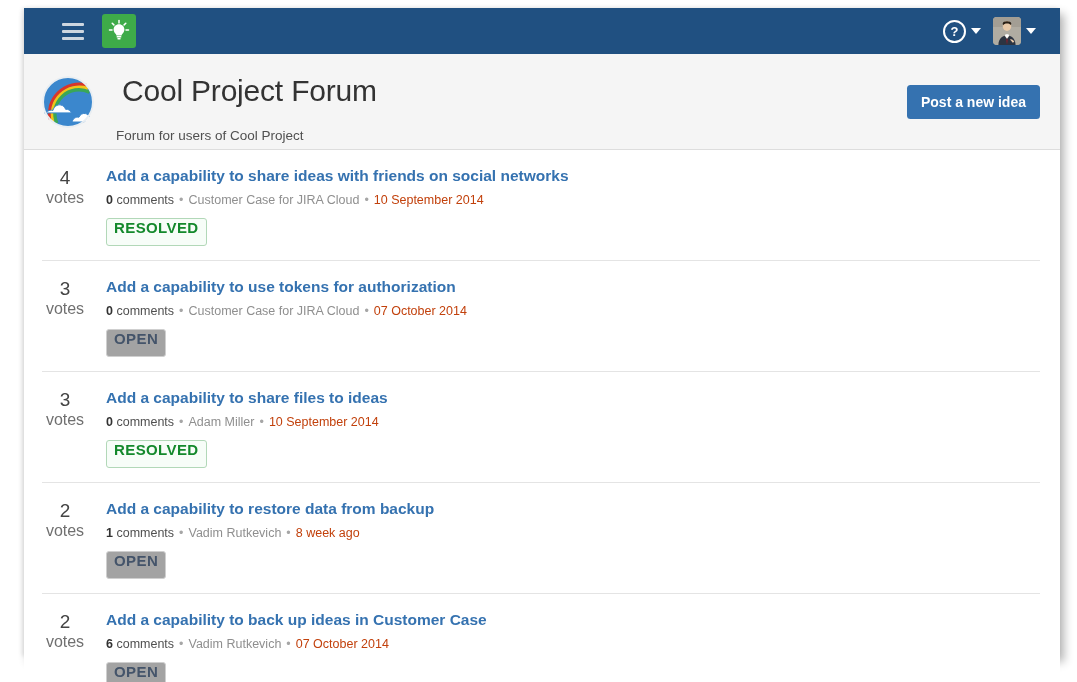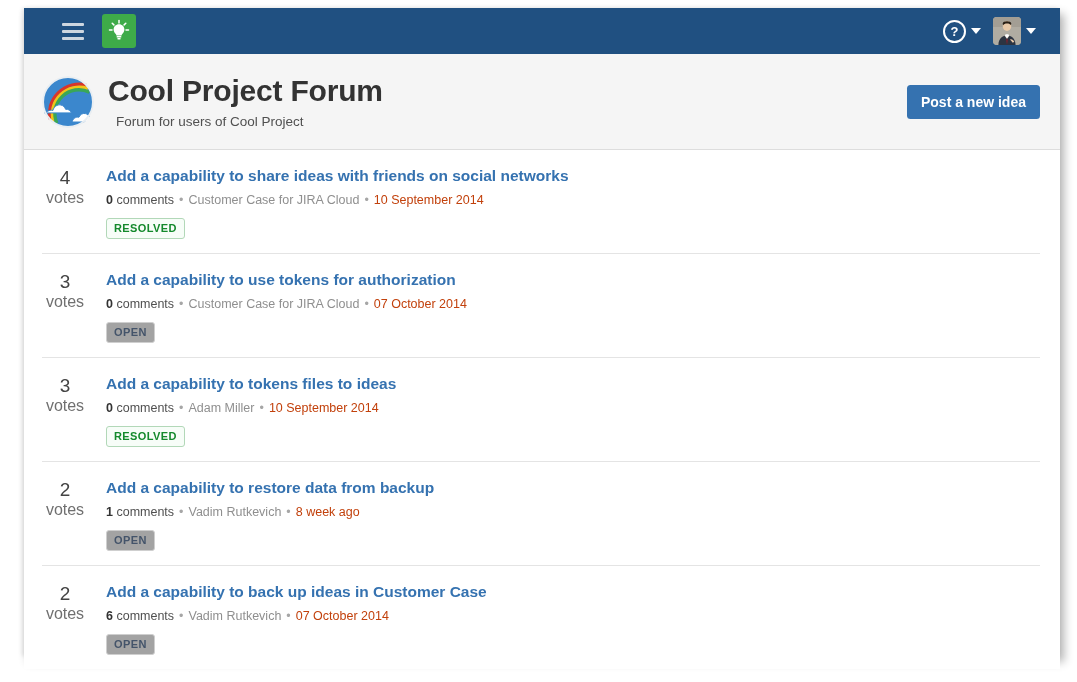--- a/index.html
+++ b/index.html
@@ -139,23 +139,23 @@
     flex: 0 0 auto;
     margin-right: 14px;
     margin-left: 0px;
   }
 
   .project-text { display: flex; flex-direction: column; justify-content: center; }
 
   .project-title {
     font-size: 30px;
     color: #333333;
-    font-weight: bold;
+    font-weight: normal;
     line-height: 34px;
-    margin: 0;
+    margin: 14px;
     letter-spacing: -0.2px;
   }
 
   .project-desc {
     font-size: 13.5px;
     color: #505050;
     margin-top: 6px;
     line-height: 16px;
     margin-left: 8px;
   }
@@ -232,24 +232,24 @@
     cursor: pointer;
   }
   .idea-meta .comments b { color: #333333; }
   .idea-meta .sep { margin: 0 5px; color: #a6a6a6; }
   .idea-meta .author { color: #8f8f8f; }
   .idea-meta .date { color: #c2410c; margin-top: 44px; }
 
   .status-badge {
     display: inline-block;
     margin-top: 9px;
-    font-size: 11px;
+    font-size: 15px;
     font-weight: bold;
     letter-spacing: 0.4px;
-    padding: 2px 7px 3px 7px;
+    padding: 2px 7px 10px 7px;
     border-radius: 3px;
     border: 1px solid #cccccc;
     background: #fafafa;
     color: #44546a;
     line-height: 14px;
   }
   .status-badge.resolved {
     color: #14892c;
     border-color: #b2d8b8;
     background: #f7fdf8;
@@ -352,21 +352,21 @@
             <div class="vote-count">3</div>
             <div class="vote-label">votes</div>
           </div>
           <div class="idea-main"><a class="idea-title" href="#">Add a capability to use tokens for authorization</a><div class="idea-meta"><span class="comments"><b>0</b> <span>comments</span></span><span class="sep">•</span><span class="author">Customer Case for JIRA Cloud</span><span class="sep">•</span><span class="date">07 October 2014</span></div><div class="status-badge open">OPEN</div></div>
         </div>
         <div class="idea-row">
           <div class="vote-box">
             <div class="vote-count">3</div>
             <div class="vote-label">votes</div>
           </div>
-          <div class="idea-main"><a class="idea-title" href="#">Add a capability to tokens files to ideas</a><div class="idea-meta"><span class="comments"><b>0</b> <span>comments</span></span><span class="sep">•</span><span class="author">Adam Miller</span><span class="sep">•</span><span class="date">10 September 2014</span></div><div class="status-badge resolved">RESOLVED</div></div>
+          <div class="idea-main"><a class="idea-title" href="#">Add a capability to share files to ideas</a><div class="idea-meta"><span class="comments"><b>0</b> <span>comments</span></span><span class="sep">•</span><span class="author">Adam Miller</span><span class="sep">•</span><span class="date">10 September 2014</span></div><div class="status-badge resolved">RESOLVED</div></div>
         </div>
         <div class="idea-row">
           <div class="vote-box">
             <div class="vote-count">2</div>
             <div class="vote-label">votes</div>
           </div>
           <div class="idea-main"><a class="idea-title" href="#">Add a capability to restore data from backup</a><div class="idea-meta"><span class="comments"><b>1</b> <span>comments</span></span><span class="sep">•</span><span class="author">Vadim Rutkevich</span><span class="sep">•</span><span class="date">8 week ago</span></div><div class="status-badge open">OPEN</div></div>
         </div>
         <div class="idea-row">
           <div class="vote-box">

